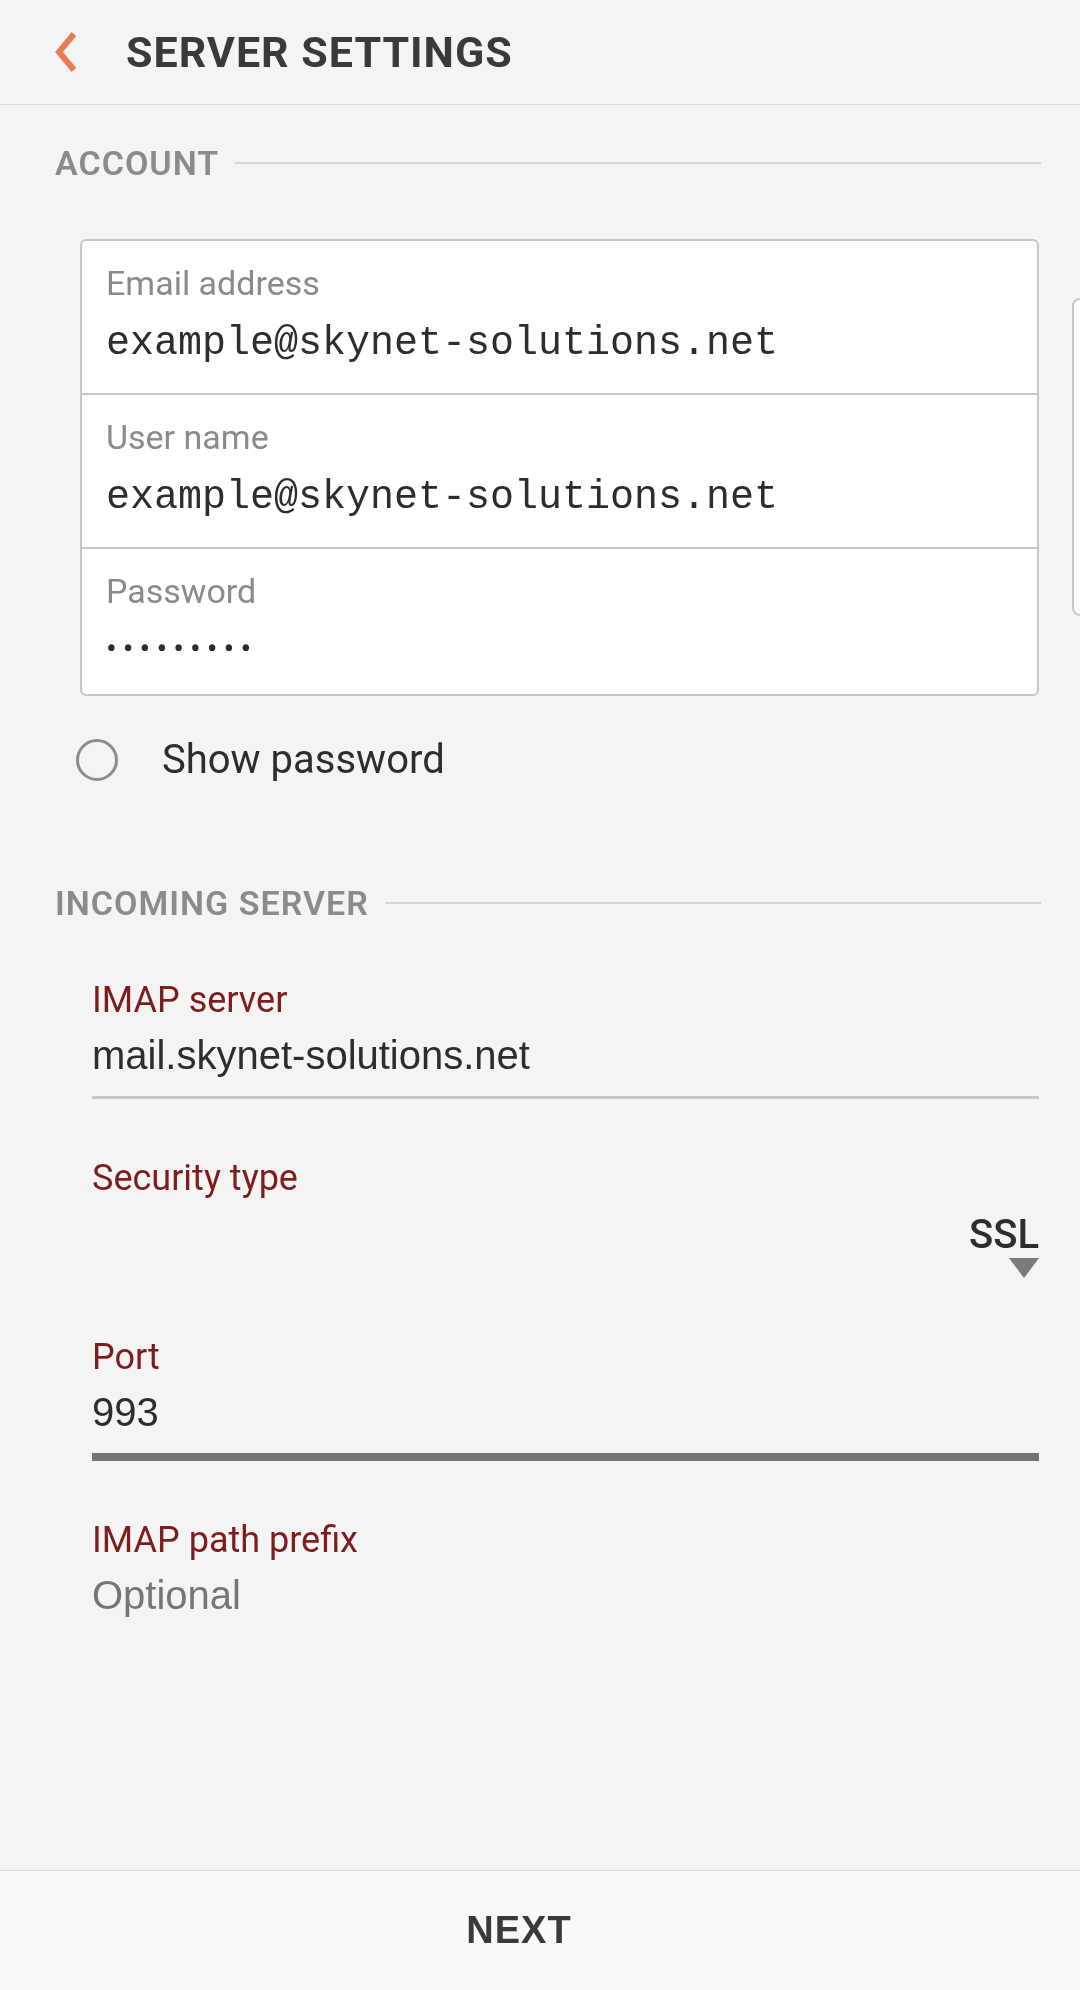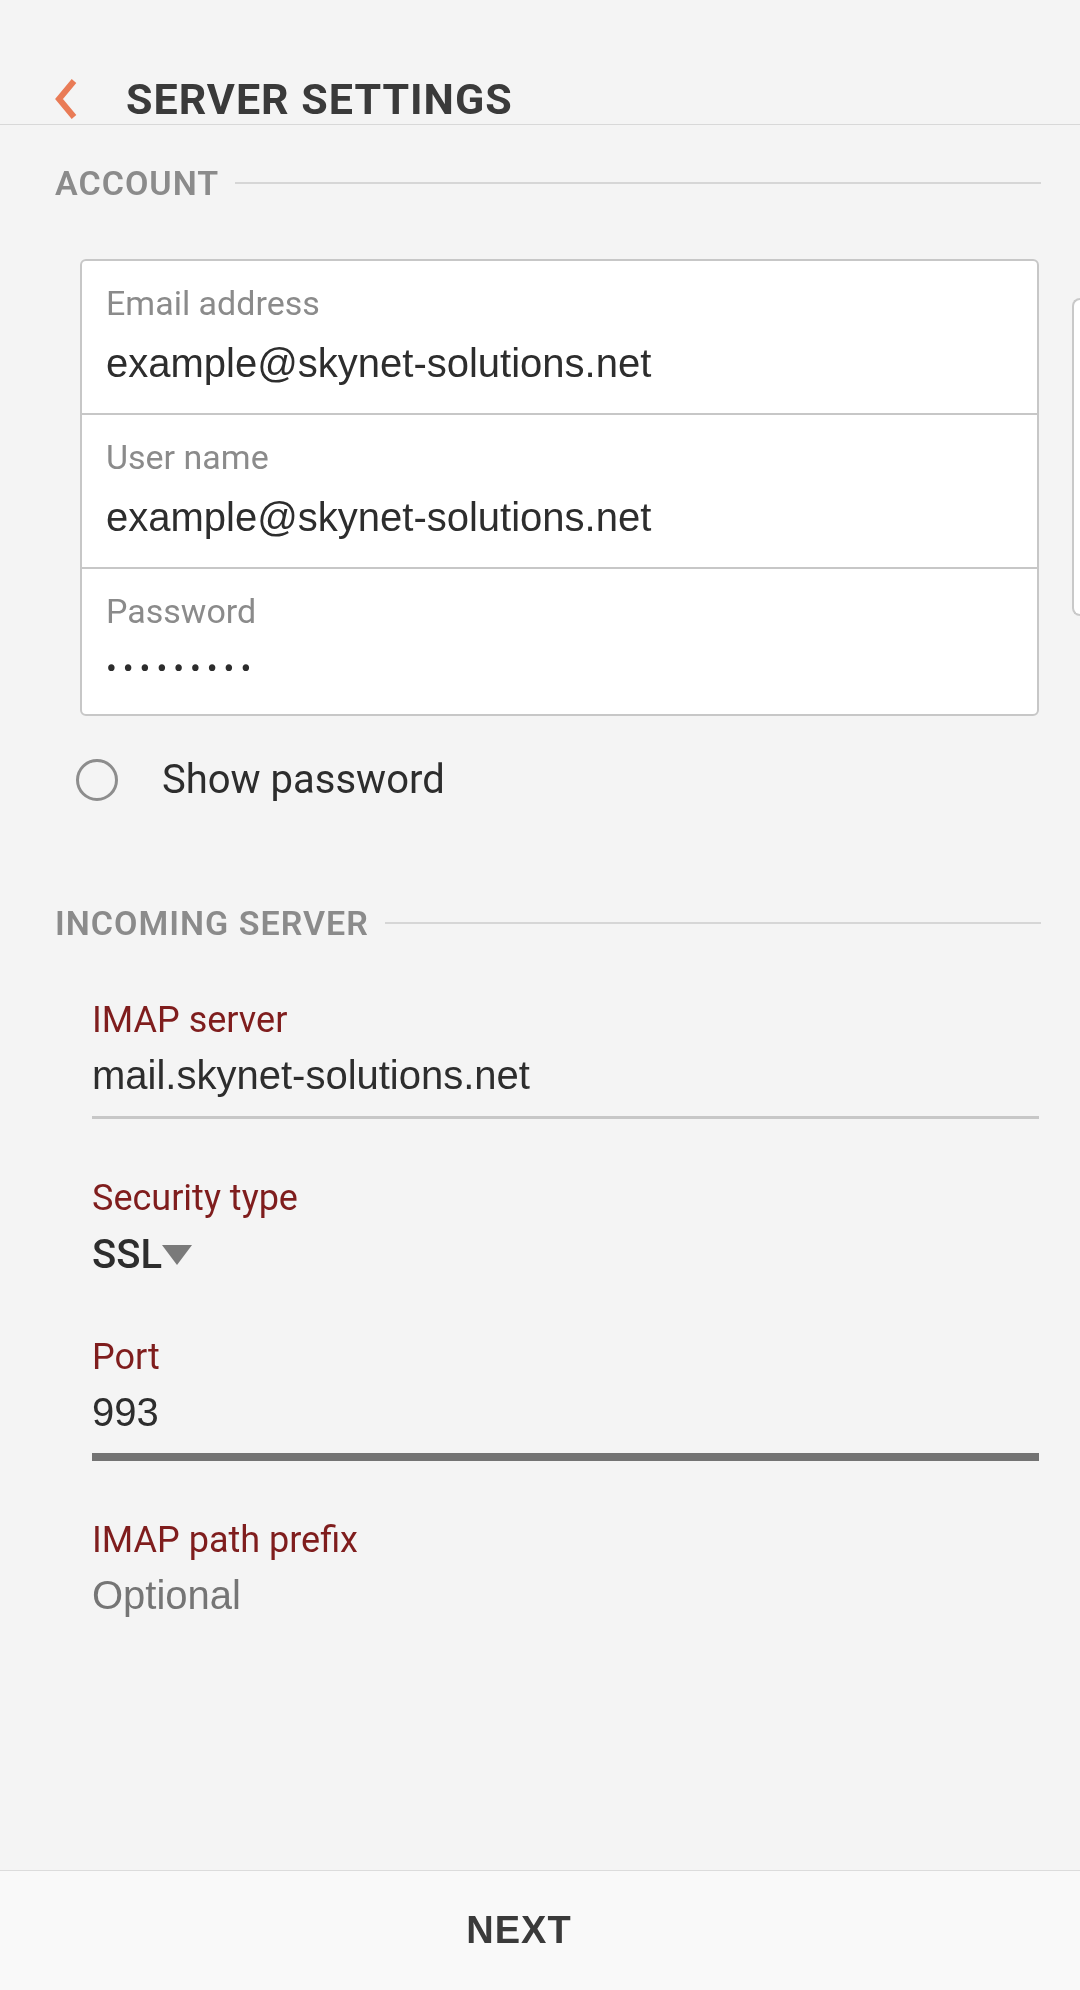--- a/index.html
+++ b/index.html
@@ -4,22 +4,22 @@
   <style>
     * { box-sizing: border-box; margin: 0; padding: 0; }
     html, body { width: 1080px; height: 1990px; overflow: hidden; }
     body {
       font-family: -apple-system, "Helvetica Neue", "Segoe UI", Roboto, Arial, sans-serif;
       background: #f4f4f4;
       color: #2d2d2d;
     }
     .header {
       display: flex;
-      align-items: flex-end;
-      height: 125px;
+      align-items: center;
+      height: 105px;
       padding-left: 52px;
       background: #f4f4f4;
       border-bottom: 1px solid #d8d8d8;
     }
     .back-icon {
       width: 30px;
       height: 50px;
       color: #e97b56;
       display: flex;
       align-items: center;
@@ -74,20 +74,21 @@
       margin-bottom: 18px;
     }
     .row-value-input {
       font-size: 40px;
       color: #2d2d2d;
       border: none;
       outline: none;
       background: transparent;
       width: 100%;
       letter-spacing: 0;
+      font-family: Liberation Mono, monospace;
     }
     .password-dots {
       font-size: 32px;
       letter-spacing: 6px;
       color: #2d2d2d;
     }
     .show-password-row {
       display: flex;
       align-items: center;
       margin-top: 40px;
@@ -135,21 +136,22 @@
       width: 100%;
       font-size: 40px;
       color: #b9b9b9;
       border: none;
       outline: none;
       background: transparent;
       padding-bottom: 0;
     }
     .dropdown-row {
       display: flex;
-      align-items: center;
+      align-items: flex-end;
+      flex-direction: column;
     }
     .dropdown-value {
       font-size: 40px;
       color: #2d2d2d;
       font-weight: 500;
     }
     .chevron-down {
       width: 0;
       height: 0;
       border-left: 15px solid transparent;

